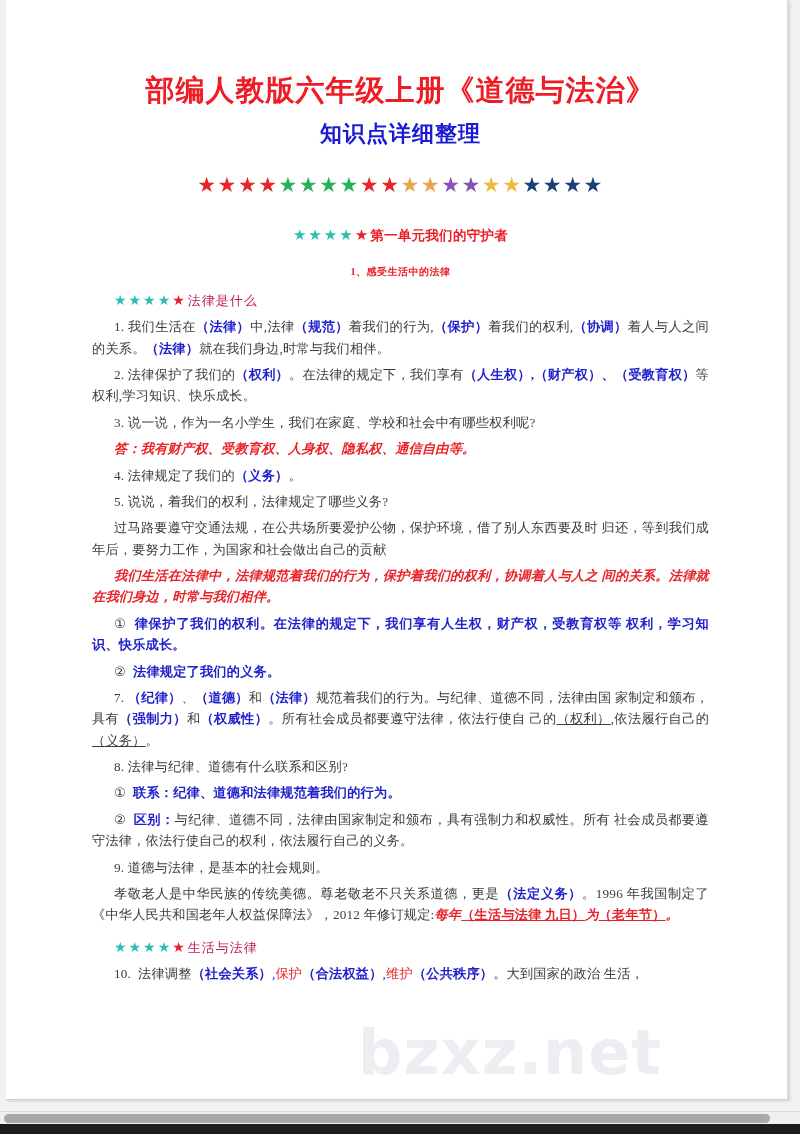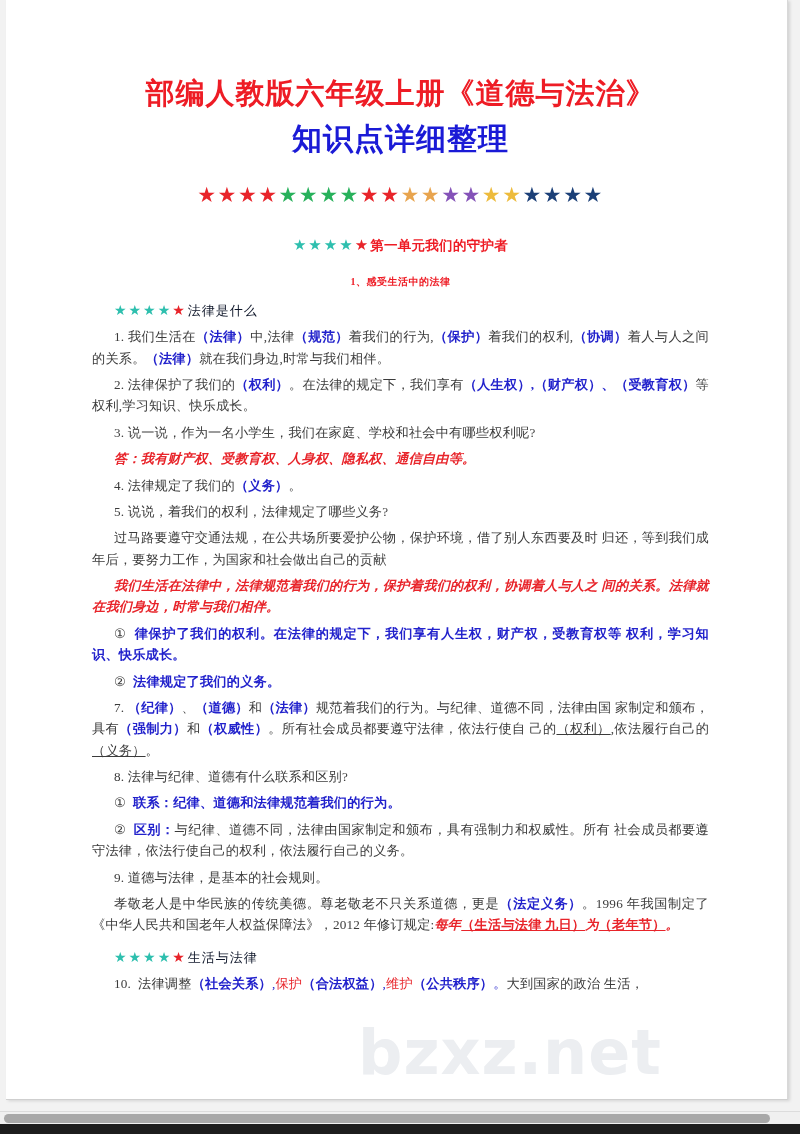--- a/index.html
+++ b/index.html
@@ -42,34 +42,34 @@
   
   #content {
     position: relative;
     z-index: 2;
     padding: 0 78px 0 86px;
   }
   
   .title-main {
     text-align: center;
     color: #ee1c25;
-    font-family: Liberation Sans, sans-serif;
+    font-family: Liberation Mono, monospace;
     font-weight: bold;
     font-size: 29px;
     letter-spacing: 1px;
     margin: 0;
     padding-top: 75px;
     line-height: 1.25;
   }
   .title-sub {
     text-align: center;
     color: #1a1ad6;
     font-family: "Liberation Serif", "DejaVu Serif", serif;
     font-weight: bold;
-    font-size: 30px;
+    font-size: 22px;
     letter-spacing: 1px;
     margin: 0;
     padding-top: 9px;
     line-height: 1.25;
   }
   
   .star-row-big {
     text-align: center;
     margin: 0;
     padding-top: 27px;
@@ -107,21 +107,21 @@
   }
   .sec-head {
     margin: 0;
     padding-top: 11px;
     padding-left: 22px;
     font-size: 13px;
     line-height: 1.5;
     white-space: nowrap;
   }
   .sec-head .stars { font-size: 14px; letter-spacing: 2px; }
-  .sec-head .stxt { color: #0f172a; margin-left: 1px; letter-spacing: 1px; }
+  .sec-head .stxt { color: #be185d; margin-left: 1px; letter-spacing: 1px; }
 
   
   p.para {
     margin: 0;
     padding-top: 5px;
     font-size: 13.2px;
     line-height: 1.62;
     color: #3b3b3b;
     text-align: justify;
     text-indent: 22px;

